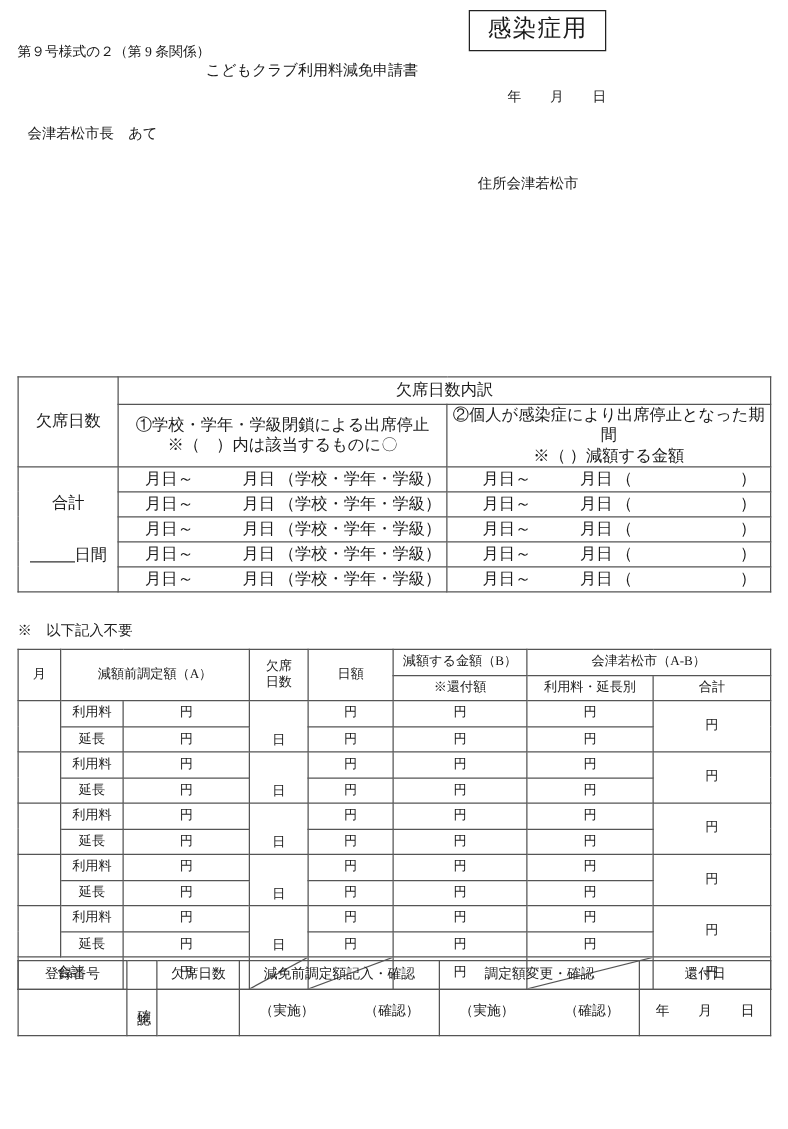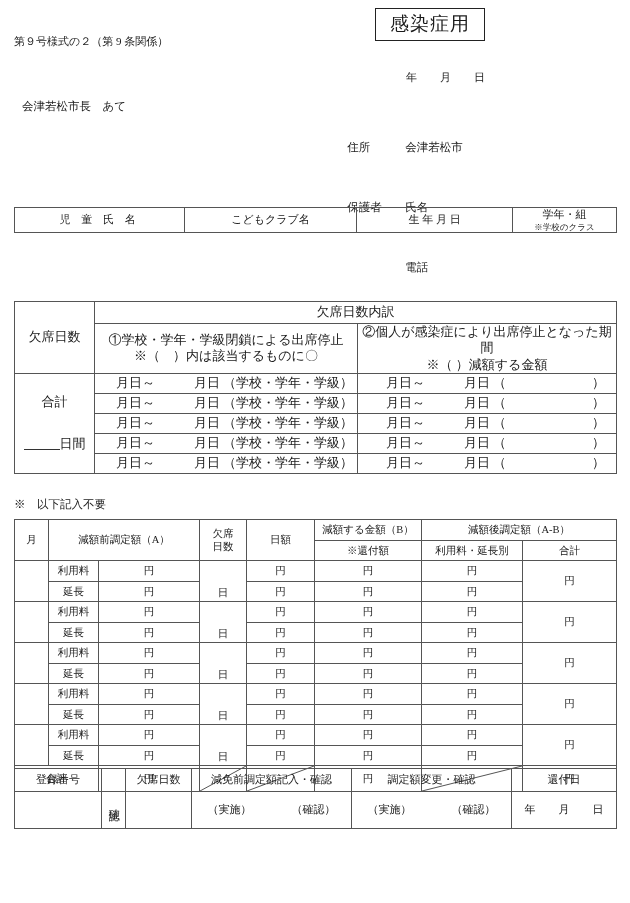--- a/index.html
+++ b/index.html
@@ -67,21 +67,21 @@
     font-size: 11.5px;
   }
   .applicant {
     position: absolute;
     left: 330px;
     top: 117px;
     font-size: 11.5px;
     line-height: 20px;
   }
   .applicant .row { white-space: pre; }
-  .applicant .lbl { display:inline-block; width: 58px; }
+  .applicant .lbl { display:inline-block; width: 58px; text-align: right; }
   .statement {
     position: absolute;
     left: 14px;
     right: 14px;
     top: 183px;
     font-size: 11.5px;
     white-space: nowrap;
   }
   .blank-ul {
     display: inline-block;
@@ -192,57 +192,43 @@
   .reg-pair i { font-style: normal; display:inline-block; }
   .reg-pair .g { display:inline-block; width: 40px; }
 </style>
 </head>
 <body>
 
 <div class="page">
 
   <div class="stamp-box">感染症用</div>
   <div class="form-no">第９号様式の２（第 9 条関係）</div>
+  <div class="doc-title">こどもクラブ利用料減免申請書</div>
 
   <div class="date-line">
     <span class="g1">年</span><span class="g2">月</span><span>日</span>
   </div>
 
   <div class="addressee">会津若松市長　あて</div>
 
   <div class="applicant">
     <div class="row">
       <span class="lbl">住所</span><span>会津若松市</span>
-    </div>
-    <div class="row">
-      <span class="lbl">保護者</span><span>氏名</span>
-    </div>
-    <div class="row">
-      <span class="lbl"></span><span>電話</span>
     </div>
   </div>
 
 
   <table class="grid t-child">
     <colgroup>
       <col style="width:170px">
         <col style="width:172px">
         <col style="width:156px">
         <col style="width:104px">
     </colgroup>
     <tbody>
-      <tr>
-        <td><span class="sp4">児 童 氏 名</span></td>
-        <td>こどもクラブ名</td>
-        <td>生 年 月 日</td>
-        <td>
-          <div>学年・組</div>
-          <div class="small-note">※学校のクラス</div>
-        </td>
-      </tr>
     </tbody>
   </table>
 
   <table class="grid t-absence">
     <colgroup>
       <col style="width:80px">
         <col style="width:263px">
         <col style="width:259px">
     </colgroup>
     <tbody>
@@ -307,21 +293,21 @@
     <tbody>
       <tr>
         <td rowspan="2">月</td>
         <td rowspan="2" colspan="2">減額前調定額（A）</td>
         <td rowspan="2">
           <div>欠席</div>
           <div>日数</div>
         </td>
         <td rowspan="2">日額</td>
         <td>減額する金額（B）</td>
-        <td colspan="2">減額後調定額（A-B）</td>
+        <td colspan="2">会津若松市（A-B）</td>
       </tr>
       <tr>
         <td>※還付額</td>
         <td>利用料・延長別</td>
         <td>合計</td>
       </tr>
     </tbody>
     <tbody id="calc-rows">
         <tr>
           <td rowspan="2"></td>

